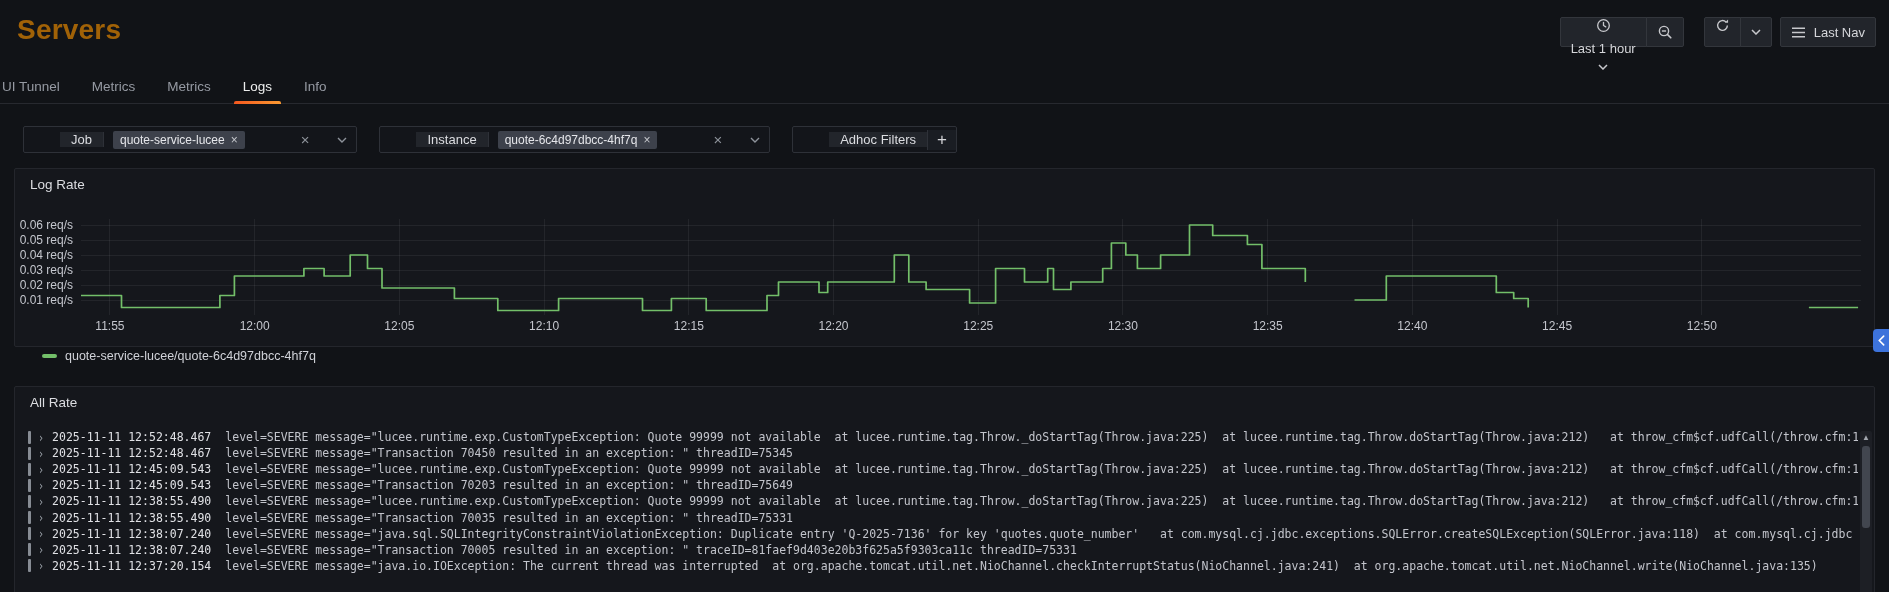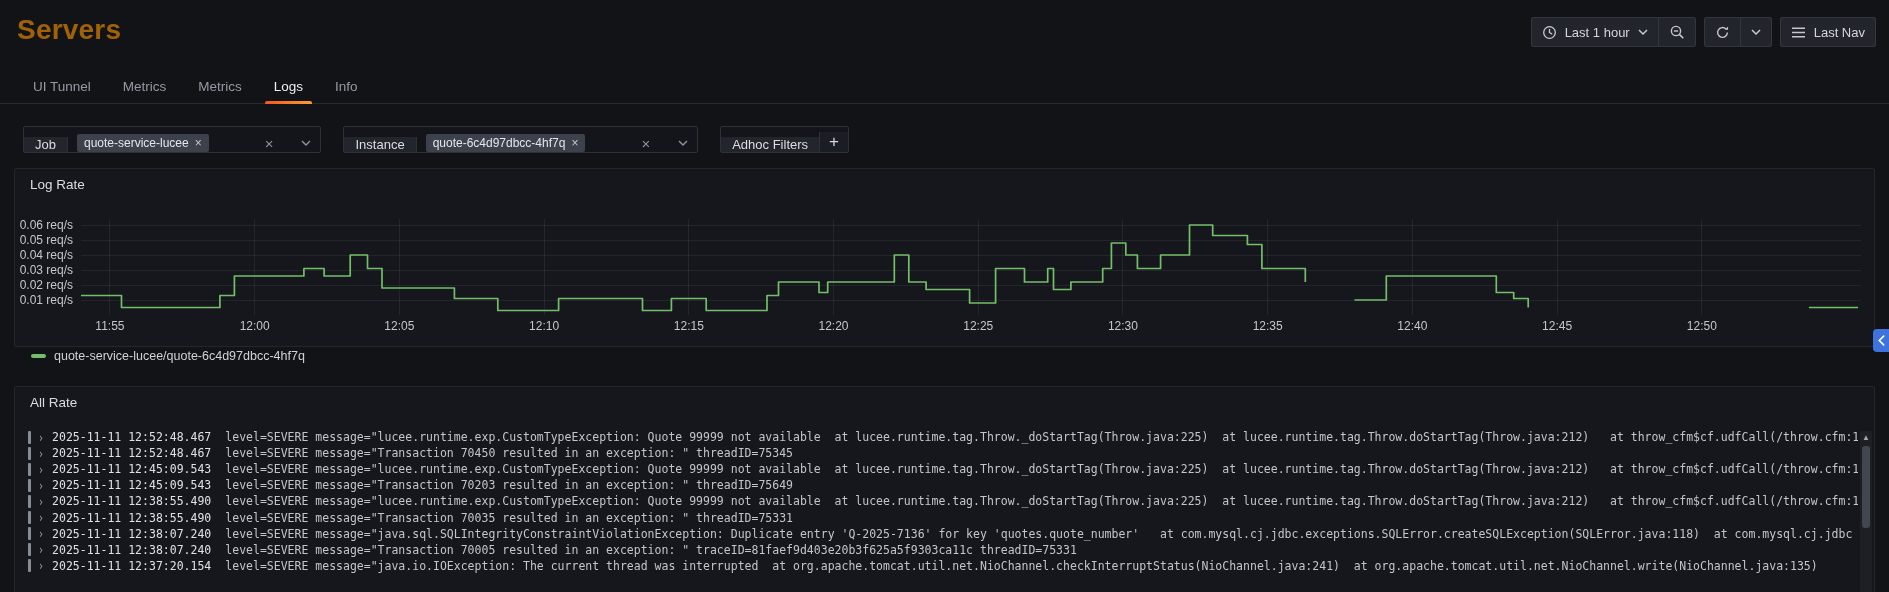--- a/index.html
+++ b/index.html
@@ -11,49 +11,49 @@
   }
   
   .page-title { position:absolute; left:17px; top:14px; font-size:28px; font-weight:600; color:#a16207; letter-spacing:.2px; }
   .toolbar { position:absolute; right:13px; top:17px; display:flex; gap:8px; align-items:center; }
   .btn {
     display:flex; align-items:center; gap:8px; background:#22252b; border:1px solid #33363c;
     height:30px; padding:0 10px; border-radius:2px; color:#d5d6da; font-size:13px; font-weight:500; cursor:pointer;
   }
   .btn-group { display:flex; }
   .btn-group .btn { border-radius:0; margin-left:-1px; }
-  .btn-group .btn:first-child { border-radius:2px 0 0 2px; margin-left:0; }
+  .btn-group .btn:first-child { border-radius:2px 0 0 2px; margin-left:12px;flex-direction:column; }
   .btn-group .btn:last-child { border-radius:0 2px 2px 0; }
   .icon svg { display:block; }
   
-  .tabbar { position:absolute; left:0; right:0; top:70px; height:34px; padding-left:31px; display:flex; border-bottom:1px solid rgba(204,204,220,0.12); }
+  .tabbar { position:absolute; left:0; right:0; top:70px; height:34px; display:flex; border-bottom:1px solid rgba(204,204,220,0.12); }
   .tab { margin-right:28px; font-size:13.5px; color:#969aa3; display:flex; align-items:center; position:relative; padding:0 2px; cursor:pointer; }
   .tab.active { color:#eceded; font-weight:500;text-align:right; }
   .tab.active::after { content:""; position:absolute; left:-7px; right:-7px; bottom:-1px; height:3px; border-radius:2px 2px 0 0;
     background:linear-gradient(90deg,#f4581f,#fb9a32); }
   
   .filters { position:absolute; left:23px; top:126px; display:flex; gap:22px; height:27px; }
-  .fctl { display:flex; align-items:flex-end; border:1px solid #2e3138; border-radius:2px; background:#13151a; }
+  .fctl { display:flex; align-items:center; border:1px solid #2e3138; border-radius:2px; background:#13151a;padding-left:36px; }
   .flabel { background:#22252b; color:#dcdde1; font-size:13px; font-weight:500; display:flex; align-items:center; padding:0 11px; border-right:1px solid #2e3138; white-space:nowrap; }
   .fvalue { display:flex; align-items:center; gap:28px; padding:0 9px; }
   .chip { background:#3d414b; color:#e5e6ea; font-size:12px; padding:2px 7px; border-radius:2px; display:flex; align-items:center; gap:6px; white-space:nowrap; cursor:pointer; }
   .chip .x { color:#c6c8cd; font-size:12px; line-height:1; cursor:pointer; }
   .clear-x { color:#8e939b; font-size:15px; line-height:1; cursor:pointer; }
   .caret { display:flex; align-items:center; cursor:pointer; }
   .ftext { background:transparent; border:none; outline:none; color:#d8d9da; font-size:13px; width:80px; font-family:"Liberation Sans",sans-serif; }
   .ftext::placeholder { color:#6e7278; }
   .plusbox { display:flex; align-items:center; justify-content:center; width:29px; border-left:1px solid #2e3138; background:#1a1d23; color:#d5d6da; font-size:17px; cursor:pointer; }
   
   .panel { position:absolute; left:14px; right:14px; background:#15171c; border:1px solid #24262c; border-radius:2px; }
   #logRatePanel { top:168px; height:179px; }
   #allLogsPanel { top:386px; height:240px; }
   .panel-title { position:absolute; top:8px; left:15px; font-size:13.5px; font-weight:500; color:#dcdde1; }
   
   #chartSvg { position:absolute; left:0; top:26px; }
-  .legend { position:absolute; left:16px; top:180px; display:flex; align-items:center; gap:8px; font-size:12.5px; color:#d0d2d8; cursor:pointer; }
+  .legend { position:absolute; left:27px; top:180px; display:flex; align-items:center; gap:8px; font-size:12.5px; color:#d0d2d8; cursor:pointer; }
   .legend-swatch { width:15px; height:4px; border-radius:2px; }
   
   .logs-wrap { position:absolute; left:0; top:42px; right:16px; bottom:0; overflow:hidden; }
   .log-row { display:flex; align-items:center; height:16.1px; white-space:pre; font-family:"DejaVu Sans Mono",monospace; font-size:11.5px; cursor:pointer; }
   .level-bar { width:3px; height:13px; background:#878c94; margin:0 7px 0 13px; flex:none; border-radius:1px; }
   .row-chevron { color:#9aa0a7; font-size:10px; margin-right:8px; flex:none; transform:scaleY(1.15); }
   .log-ts { color:#e0e1e5; margin-right:14px; flex:none; }
   .log-msg { color:#c3c5cc; }
   
   .vscroll { position:absolute; right:2px; top:44px; bottom:3px; width:12px; background:#1d1f25; border-radius:2px; }

